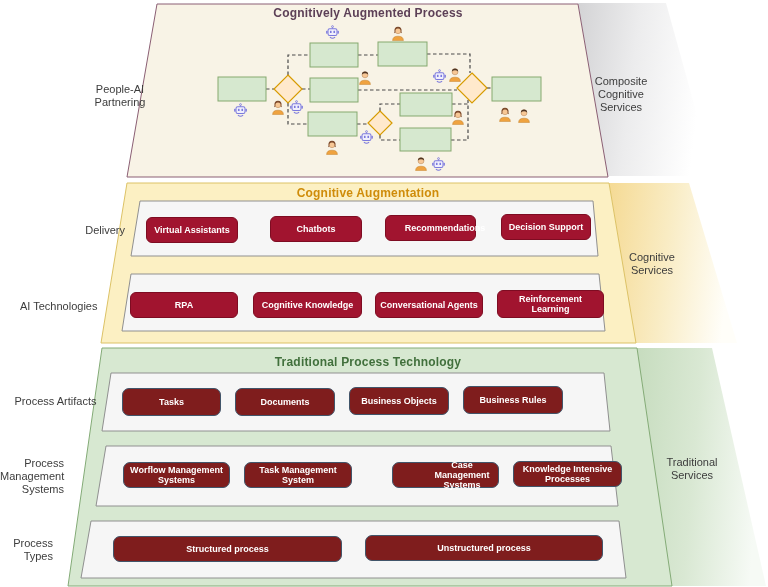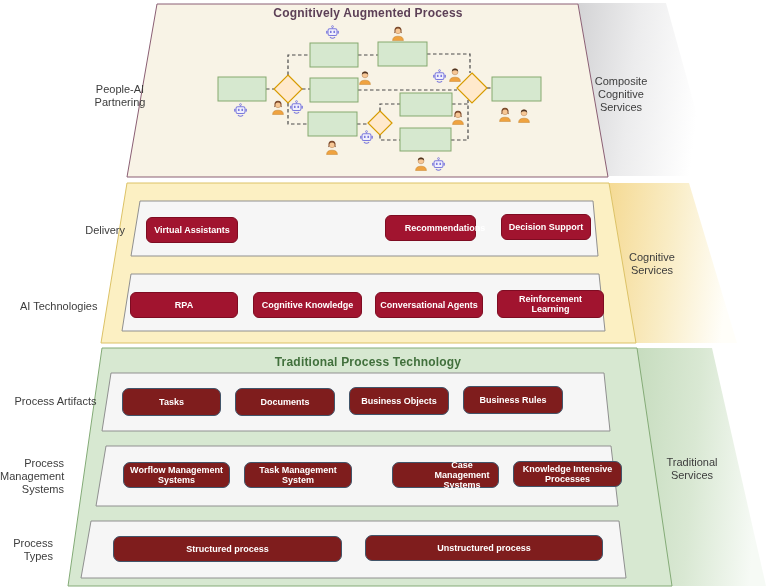--- a/index.html
+++ b/index.html
@@ -127,34 +127,36 @@
       <use href="#icon-person-f" x="451" y="109" width="14" height="16"></use>
       <use href="#icon-person-f" x="498" y="106" width="14" height="16"></use>
       <use href="#icon-person-m" x="358" y="69" width="14" height="16"></use>
       <use href="#icon-person-m" x="448" y="66" width="14" height="16"></use>
       <use href="#icon-person-m" x="414" y="155" width="14" height="16"></use>
       <use href="#icon-person-m" x="517" y="107" width="14" height="16"></use>
     </g>
   </svg>
 
   <div class="abs sec-title" style="left:180px;top:6px;width:376px;color:#5d4057;">Cognitively Augmented Process</div>
+  <div class="abs sec-title" style="left:180px;top:186px;width:376px;color:#cf8c0a;">Cognitive Augmentation</div>
   <div class="abs sec-title" style="left:180px;top:355px;width:376px;color:#41703c;">Traditional Process Technology</div>
 
   <div class="abs side-label" style="left:75px;top:83px;width:90px;text-align:center;">People-AI Partnering</div>
   <div class="abs side-label" style="left:40px;top:224px;width:85px;text-align:right;">Delivery</div>
   <div class="abs side-label" style="left:20px;top:300px;width:92px;text-align:left;">AI Technologies</div>
   <div class="abs side-label" style="left:8px;top:395px;width:95px;text-align:center;">Process Artifacts</div>
   <div class="abs side-label" style="left:0px;top:457px;width:64px;text-align:right;">Process Management Systems</div>
   <div class="abs side-label" style="left:0px;top:537px;width:53px;text-align:right;">Process Types</div>
 
   <div class="abs side-label" style="left:590px;top:75px;width:62px;text-align:center;">Composite Cognitive Services</div>
   <div class="abs side-label" style="left:620px;top:251px;width:64px;text-align:center;">Cognitive Services</div>
   <div class="abs side-label" style="left:658px;top:456px;width:68px;text-align:center;">Traditional Services</div>
 
   <div class="node node-red" style="left:146px;top:217px;width:92px;height:26px;">Virtual Assistants</div>
+  <div class="node node-red" style="left:270px;top:216px;width:92px;height:26px;">Chatbots</div>
   <div class="node node-red" style="left:385px;top:215px;width:91px;height:26px;padding-left:32px;">Recommendations</div>
   <div class="node node-red" style="left:501px;top:214px;width:90px;height:26px;">Decision Support</div>
 
   <div class="node node-red" style="left:130px;top:292px;width:108px;height:26px;">RPA</div>
   <div class="node node-red" style="left:253px;top:292px;width:109px;height:26px;">Cognitive Knowledge</div>
   <div class="node node-red" style="left:375px;top:292px;width:108px;height:26px;">Conversational Agents</div>
   <div class="node node-red" style="left:497px;top:290px;width:107px;height:28px;">Reinforcement Learning</div>
 
   <div class="node node-gray" style="left:122px;top:388px;width:99px;height:28px;">Tasks</div>
   <div class="node node-gray" style="left:235px;top:388px;width:100px;height:28px;">Documents</div>

